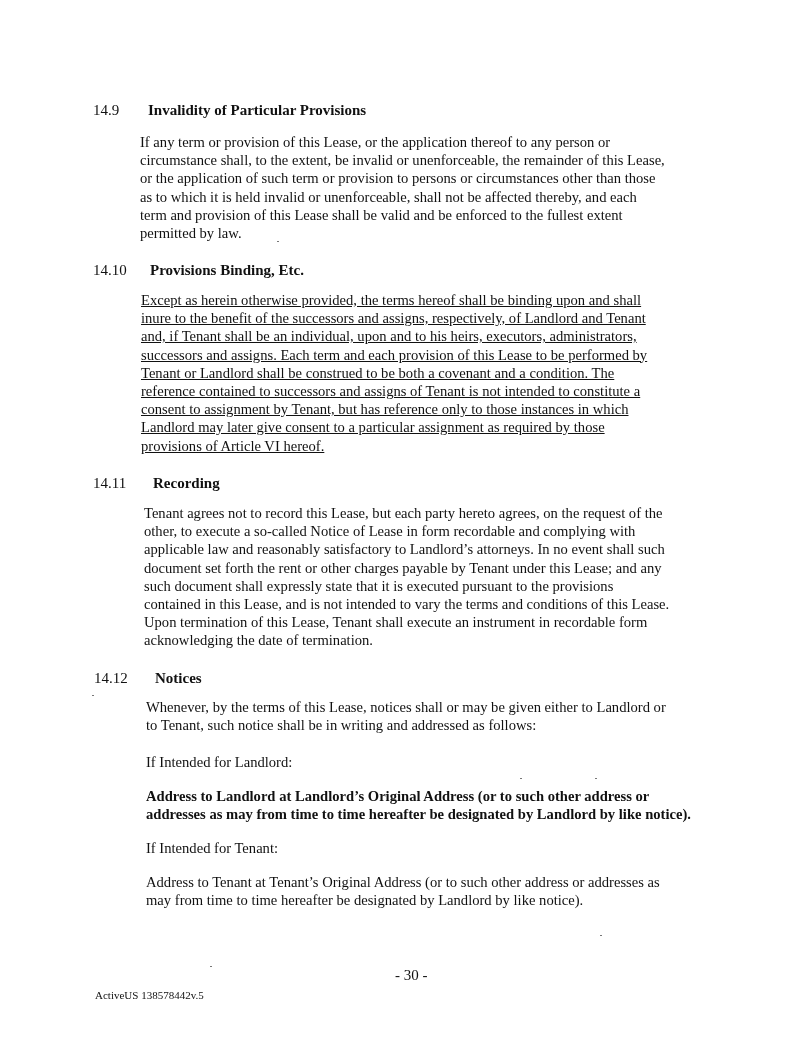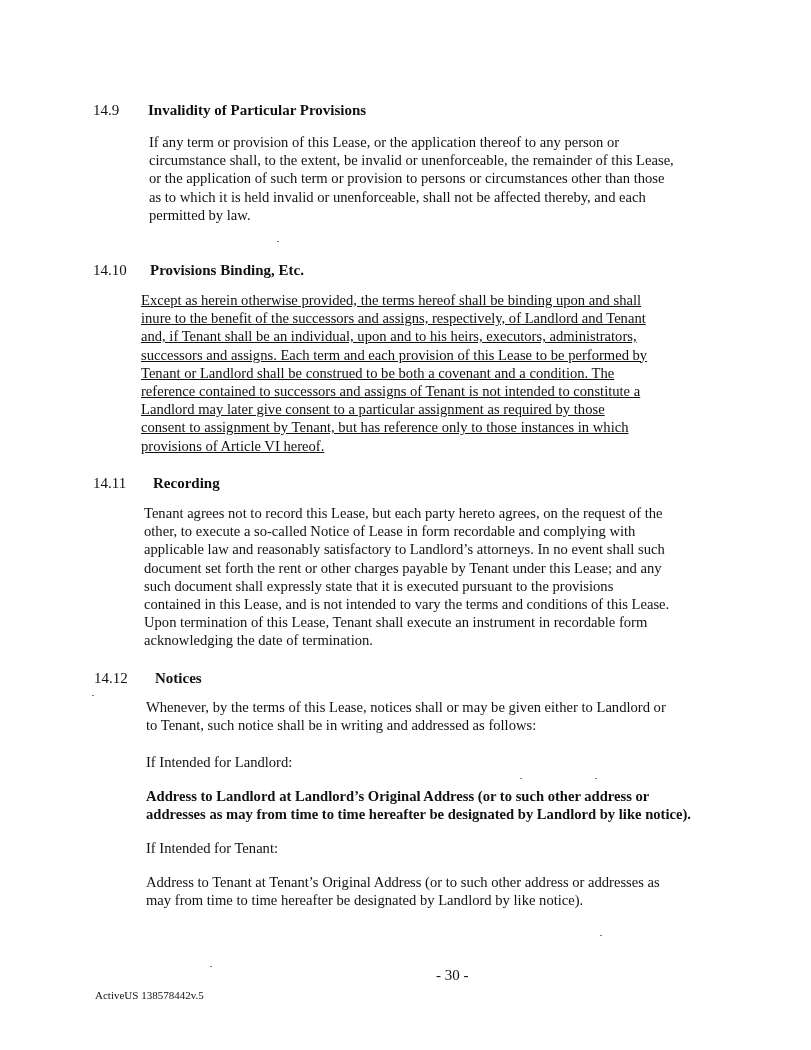--- a/index.html
+++ b/index.html
@@ -15,60 +15,61 @@
       font-size: 15px; line-height: 20px;
     }
     .sec-num { position: absolute; left: 93px; top: 0; }
     .sec-title { position: absolute; font-weight: bold; top: 0; margin-left: 9px; }
     .para {
       position: absolute; font-size: 14.6px; line-height: 18.2px;
       white-space: nowrap;
     }
     .para .ln { display: block; }
     .page-number {
-      position: absolute; left: 395px; top: 967px; font-size: 15px; margin-left: 41px;
+      position: absolute; left: 395px; top: 967px; font-size: 15px;
     }
     .doc-id {
       position: absolute; left: 95px; top: 989px; font-size: 11px;
     }
     .speck { position: absolute; width: 2px; height: 1px; background: #777; }
   </style>
 </head>
 <body>
 
 <div class="page">
 
   <div class="section" style="top:100px;">
     <div class="sec-head">
       <span class="sec-num">14.9</span>
       <span class="sec-title" style="left:139px;">Invalidity of Particular Provisions</span>
     </div>
-    <div class="para" style="left:149px; top:33px;">
+    <div class="para" style="left:140px; top:33px;">
       <span class="ln">If any term or provision of this Lease, or the application thereof to any person or</span>
       <span class="ln">circumstance shall, to the extent, be invalid or unenforceable, the remainder of this Lease,</span>
       <span class="ln">or the application of such term or provision to persons or circumstances other than those</span>
       <span class="ln">as to which it is held invalid or unenforceable, shall not be affected thereby, and each</span>
+      <span class="ln">term and provision of this Lease shall be valid and be enforced to the fullest extent</span>
       <span class="ln">permitted by law.</span>
     </div>
   </div>
 
   <div class="section" style="top:260px;">
     <div class="sec-head">
       <span class="sec-num">14.10</span>
       <span class="sec-title" style="left:141px;text-align:center;">Provisions Binding, Etc.</span>
     </div>
     <div class="para" style="left:141px; top:31px;text-decoration:underline;">
       <span class="ln">Except as herein otherwise provided, the terms hereof shall be binding upon and shall</span>
       <span class="ln">inure to the benefit of the successors and assigns, respectively, of Landlord and Tenant</span>
       <span class="ln">and, if Tenant shall be an individual, upon and to his heirs, executors, administrators,</span>
       <span class="ln">successors and assigns.  Each term and each provision of this Lease to be performed by</span>
       <span class="ln">Tenant or Landlord shall be construed to be both a covenant and a condition.  The</span>
       <span class="ln">reference contained to successors and assigns of Tenant is not intended to constitute a</span>
+      <span class="ln">consent to assignment by Tenant, but has reference only to those instances in which</span>
       <span class="ln">Landlord may later give consent to a particular assignment as required by those</span>
-      <span class="ln">consent to assignment by Tenant, but has reference only to those instances in which</span>
       <span class="ln">provisions of Article VI hereof.</span>
     </div>
   </div>
 
   <div class="section" style="top:473px;">
     <div class="sec-head">
       <span class="sec-num">14.11</span>
       <span class="sec-title" style="left:144px;">Recording</span>
     </div>
     <div class="para" style="left:144px; top:31px;">

